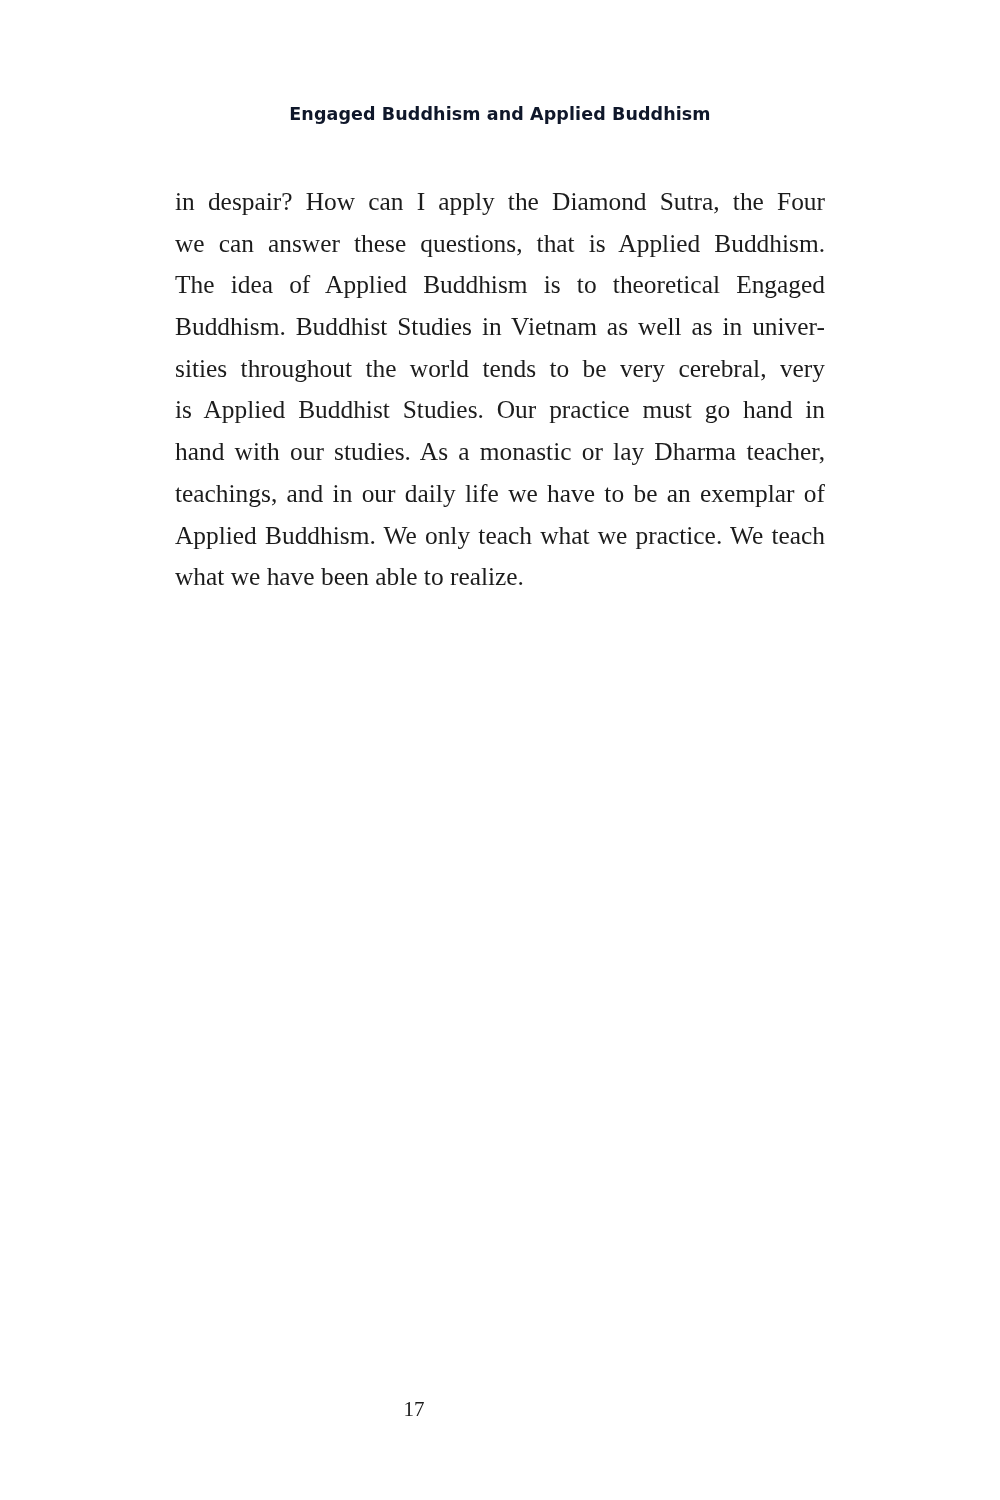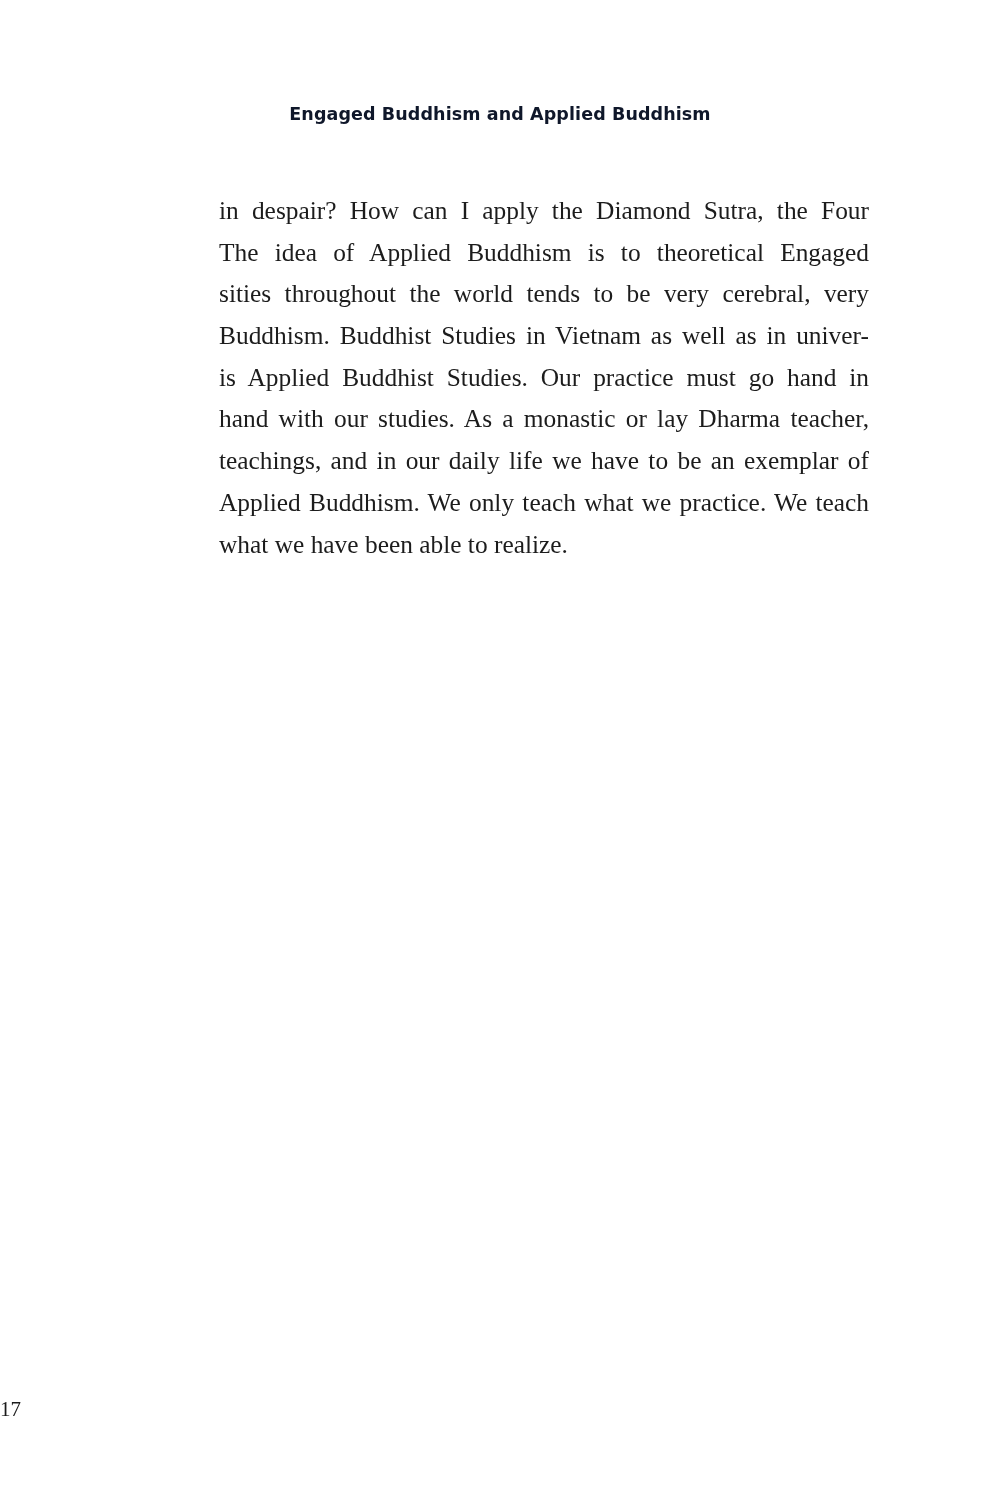--- a/index.html
+++ b/index.html
@@ -21,60 +21,60 @@
       width: 1000px;
       text-align: center;
       font-family: "DejaVu Sans", sans-serif;
       font-weight: bold;
       font-size: 17.5px;
       letter-spacing: 0.1px;
       color: #0f172a;
     }
     .body-text {
       position: absolute;
-      top: 190px;
+      top: 181px;
       left: 175px;
       width: 650px;
       font-family: "Liberation Serif", serif;
       font-size: 25.4px;
       line-height: 41.7px;
       color: #1c1c1c;
-      margin-left: 44px;
     }
     .line {
       display: block;
       height: 41.7px;
       white-space: nowrap;
       text-align: justify;
       text-align-last: justify;
     }
     .line.last {
       text-align-last: left;
     }
     .folio {
       position: absolute;
       top: 1397px;
       left: 0;
       width: 828px;
-      text-align: left;
+      text-align: center;
       font-family: "Liberation Serif", serif;
       font-size: 21px;
       color: #1a1a1a;
     }
   </style>
 </head>
 <body>
 
 <div class="running-head">Engaged Buddhism and Applied Buddhism</div>
 
 <div class="body-text">
   <span class="line">in despair? How can I apply the Diamond Sutra, the Four</span>
+  <span class="line">we can answer these questions, that is Applied Buddhism.</span>
   <span class="line">The idea of Applied Buddhism is to theoretical Engaged</span>
+  <span class="line">Buddhism. Buddhist Studies in Vietnam as well as in univer-</span>
   <span class="line">sities throughout the world tends to be very cerebral, very</span>
-  <span class="line">Buddhism. Buddhist Studies in Vietnam as well as in univer-</span>
   <span class="line">is Applied Buddhist Studies. Our practice must go hand in</span>
   <span class="line">hand with our studies. As a monastic or lay Dharma teacher,</span>
   <span class="line">teachings, and in our daily life we have to be an exemplar of</span>
   <span class="line">Applied Buddhism. We only teach what we practice. We teach</span>
   <span class="line last">what we have been able to realize.</span>
 </div>
 
 <div class="folio">17</div>
 
 </body></html>

